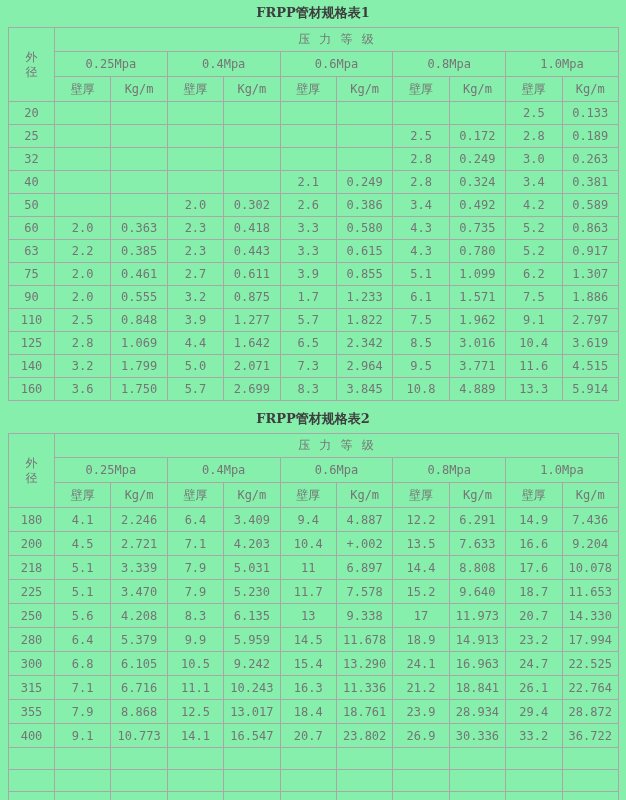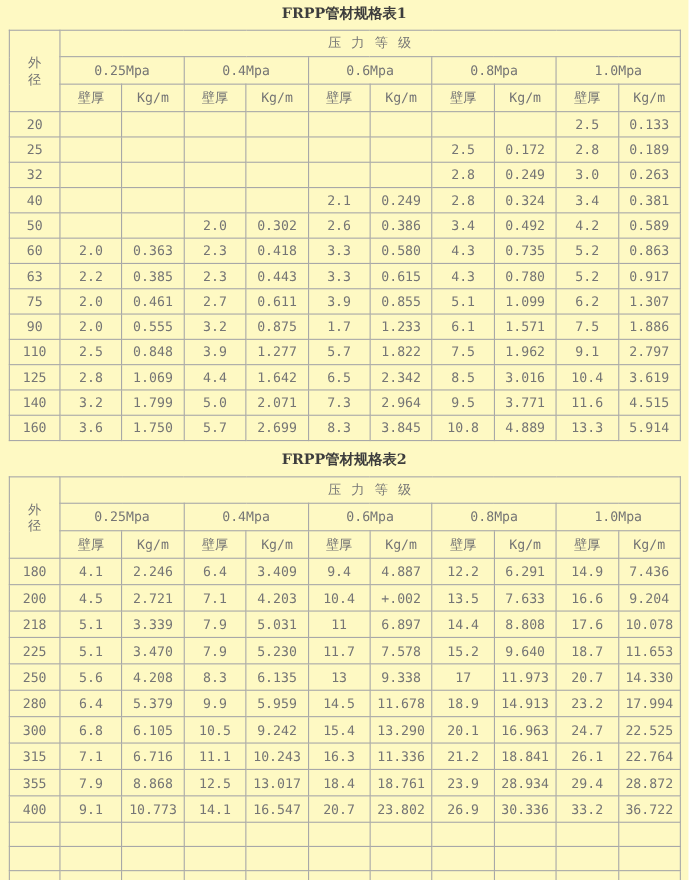--- a/index.html
+++ b/index.html
@@ -4,21 +4,21 @@
 <style>
   html, body {
     margin: 0;
     padding: 0;
     background: #ffffff;
     font-family: "DejaVu Sans Mono", "Liberation Sans", monospace;
   }
   .page {
     width: 626px;
     height: 800px;
-    background: #fef9c3;
+    background: #86efac;
     overflow: hidden;
   }
   .table-title {
     text-align: center;
     font-weight: bold;
     font-size: 13px;
     color: #3d3d3d;
     font-family: "DejaVu Serif", "Liberation Serif", serif;
     padding-top: 5px;
     margin-bottom: 7px;
@@ -400,21 +400,21 @@
           <td>17.994</td>
         </tr>
         <tr>
           <td>300</td>
           <td>6.8</td>
           <td>6.105</td>
           <td>10.5</td>
           <td>9.242</td>
           <td>15.4</td>
           <td>13.290</td>
-          <td>20.1</td>
+          <td>24.1</td>
           <td>16.963</td>
           <td>24.7</td>
           <td>22.525</td>
         </tr>
         <tr>
           <td>315</td>
           <td>7.1</td>
           <td>6.716</td>
           <td>11.1</td>
           <td>10.243</td>

